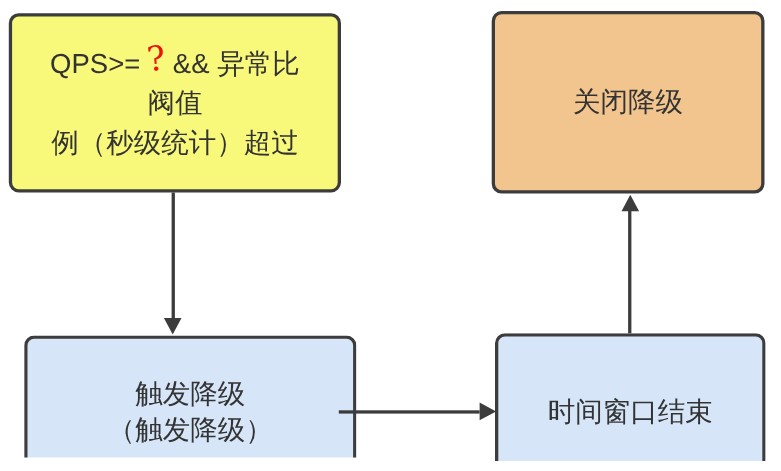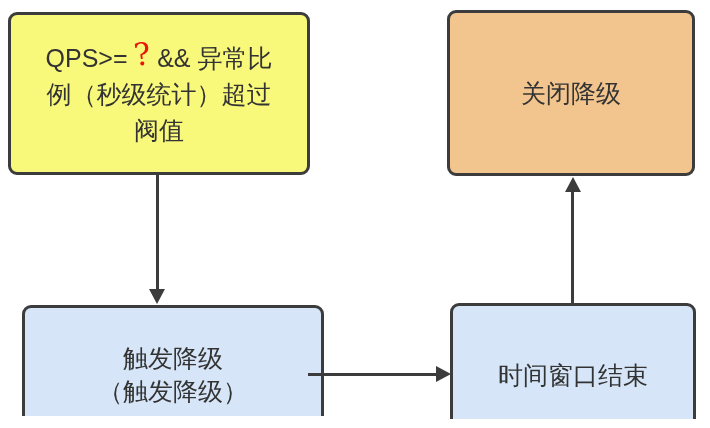--- a/index.html
+++ b/index.html
@@ -99,22 +99,22 @@
 </style>
 </head>
 <body>
 
 <div class="canvas">
 
   <div class="node node-condition">
     <div>
       <span>QPS&gt;=</span><span class="qmark">?</span><span>&amp;&amp; 异常比</span>
     </div>
+    <div>阀值</div>
     <div>例（秒级统计）超过</div>
-    <div>阀值</div>
   </div>
 
   <div class="node node-close">
     <div>关闭降级</div>
   </div>
 
   <div class="clip clip-trigger">
     <div class="node node-trigger">
       <div>触发降级</div>
       <div>（触发降级）</div>

